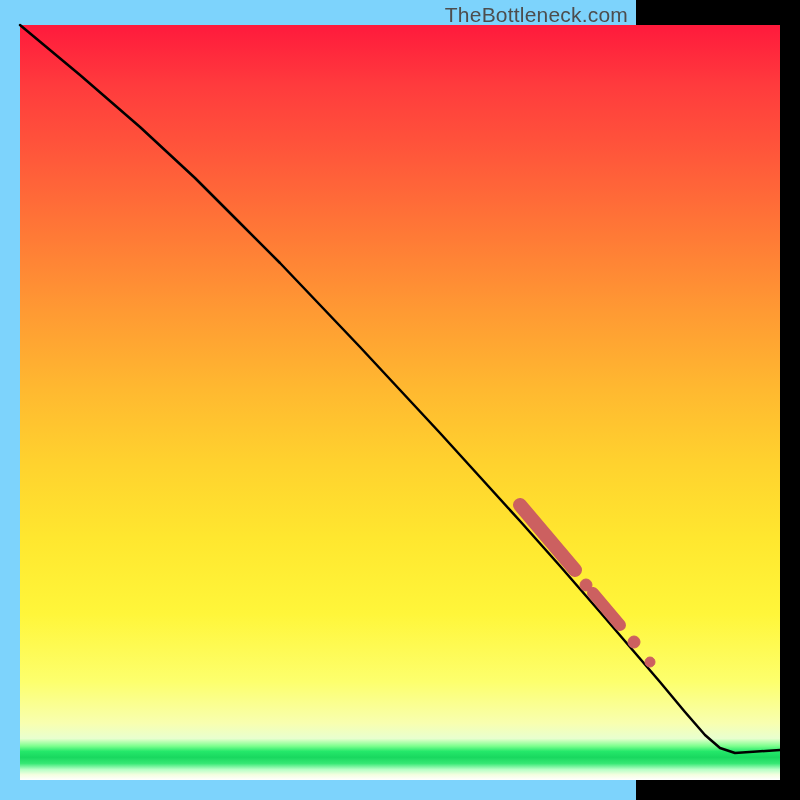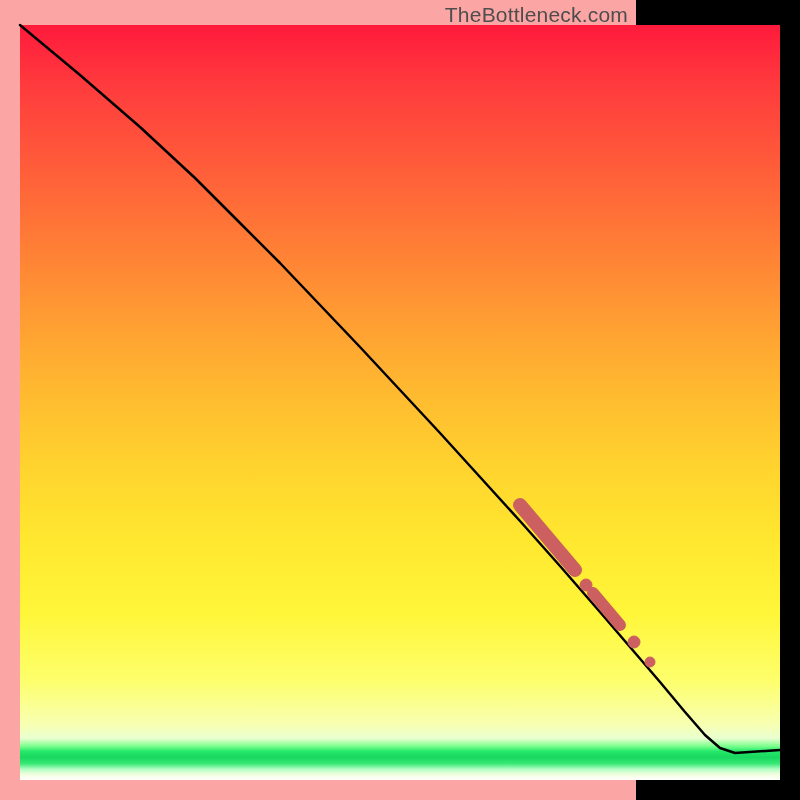--- a/index.html
+++ b/index.html
@@ -8,21 +8,21 @@
     width: 800px;
     height: 800px;
     overflow: hidden;
     background: #000;
     font-family: Arial, Helvetica, sans-serif;
   }
   .frame {
     position: relative;
     width: 636px;
     height: 800px;
-    background: #fca5a5;
+    background: #7dd3fc;
   }
   .plot {
     position: absolute;
     left: 20px;
     top: 25px;
     width: 760px;
     height: 755px;
     
     background: linear-gradient(
       to bottom,

